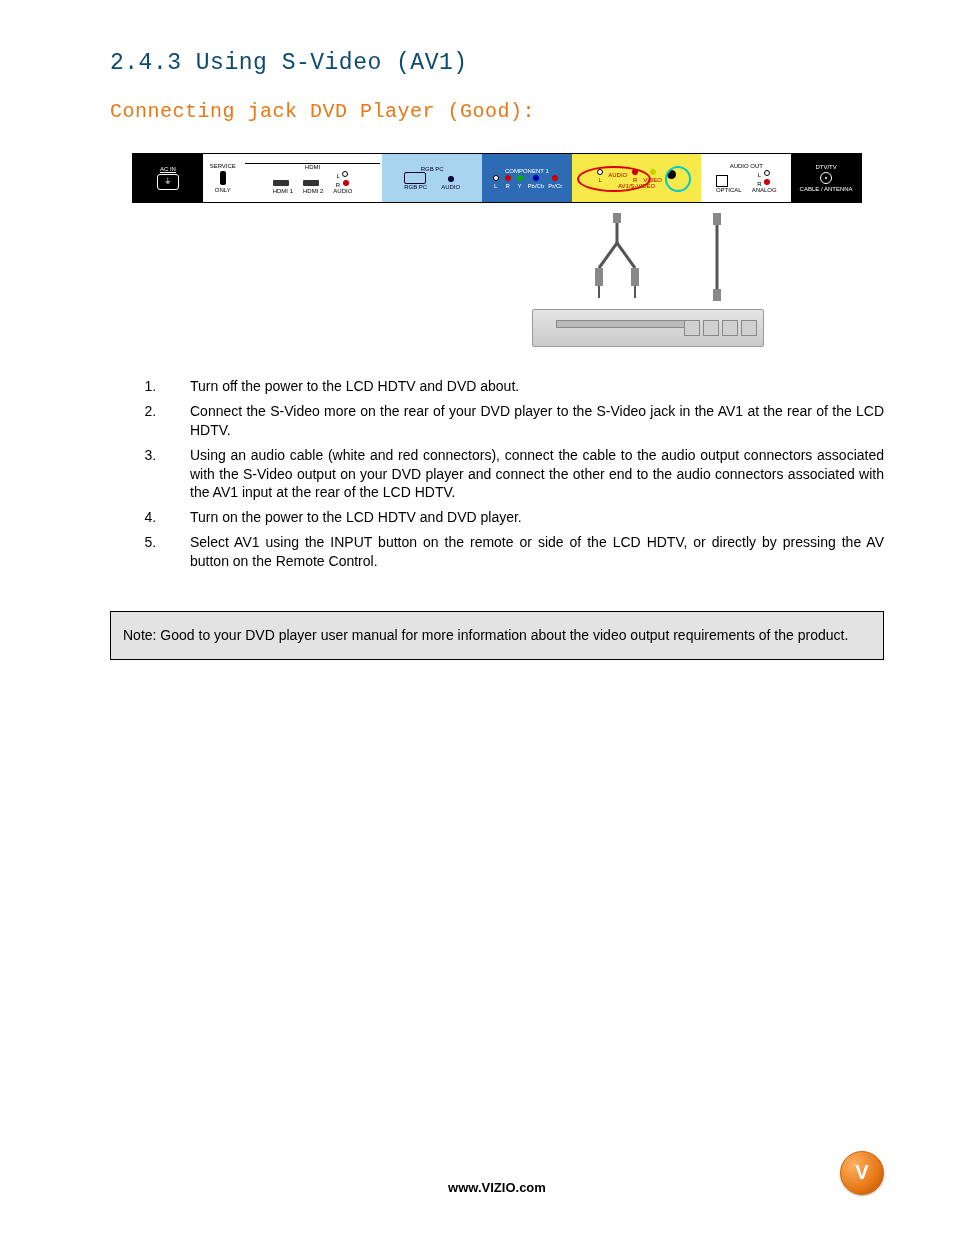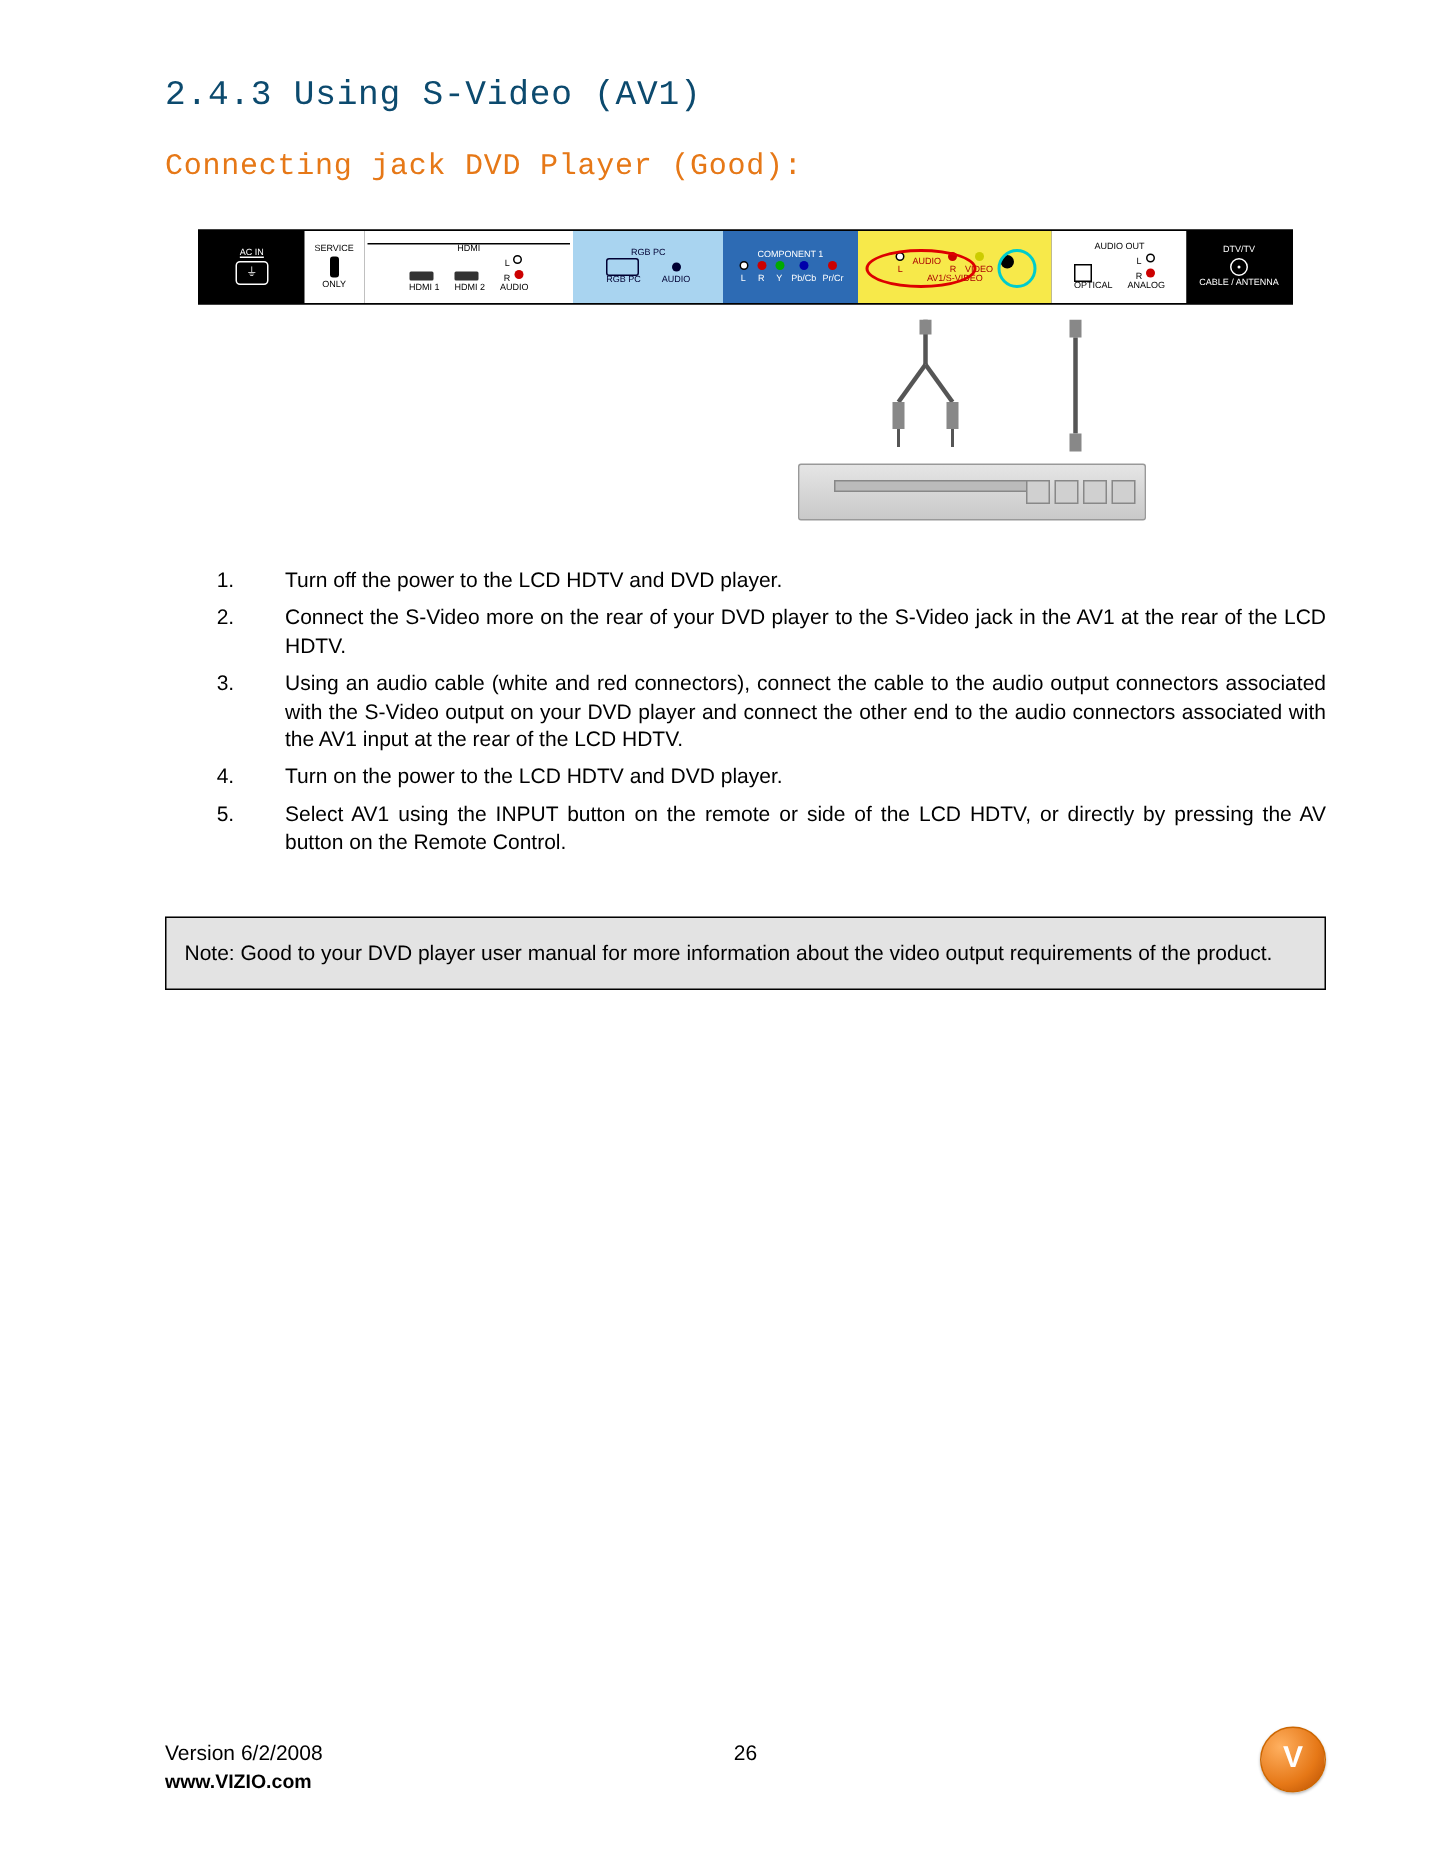--- a/index.html
+++ b/index.html
@@ -128,21 +128,21 @@
     line-height: 1.35;
     margin-top: 30px;
   }
   .footer {
     position: absolute;
     left: 110px; right: 70px; bottom: 40px;
     font-size: 14px;
   }
   .footer-row1 { display:flex; justify-content:space-between; align-items:center; }
   .footer-center { position:absolute; left:0; right:0; text-align:center; }
-  .footer-url { text-align:left; font-weight:bold; margin-top:4px; font-size:13px;}
+  .footer-url { text-align:center; font-weight:bold; margin-top:4px; font-size:13px;}
   .logo {
     position:absolute; right:70px; bottom:40px;
     width:42px; height:42px; border-radius:50%;
     background: radial-gradient(circle at 30% 30%, #ffb060, #e67817 60%, #b54d00);
     border:1px solid #cc6600;
     display:flex; align-items:center; justify-content:center;
     color:#fff; font-weight:bold; font-size:20px;
     box-shadow: 0 1px 2px rgba(0,0,0,0.3);
   }
   .logo-inner {
@@ -276,35 +276,30 @@
       <div class="dvd-ctrls">
         <div class="dvd-btn"></div>
         <div class="dvd-btn"></div>
         <div class="dvd-btn"></div>
         <div class="dvd-btn"></div>
       </div>
     </div>
   </div>
 
   <ol class="steps">
-    <li>Turn off the power to the LCD HDTV and DVD player.</li>
+    <li>Turn off the power to the LCD HDTV and DVD about.</li>
     <li>Connect the S-Video more on the rear of your DVD player to the S-Video jack in the AV1 at the rear of the LCD HDTV.</li>
     <li>Using an audio cable (white and red connectors), connect the cable to the audio output connectors associated with the S-Video output on your DVD player and connect the other end to the audio connectors associated with the AV1 input at the rear of the LCD HDTV.</li>
     <li>Turn on the power to the LCD HDTV and DVD player.</li>
     <li>Select AV1 using the INPUT button on the remote or side of the LCD HDTV, or directly by pressing the AV button on the Remote Control.</li>
   </ol>
 
   <div class="note-box">Note: Good to your DVD player user manual for more information about the video output requirements of the product.</div>
 
   <div class="footer">
-    <div class="footer-row1">
-      <span>Version 6/2/2008</span>
-      <span class="footer-center">26</span>
-      <span style="width:42px;"></span>
-    </div>
     <div class="footer-url">www.VIZIO.com</div>
   </div>
 
   <div class="logo">
     <span class="logo-inner">V</span>
   </div>
 
 </div>
 
 </body></html>

